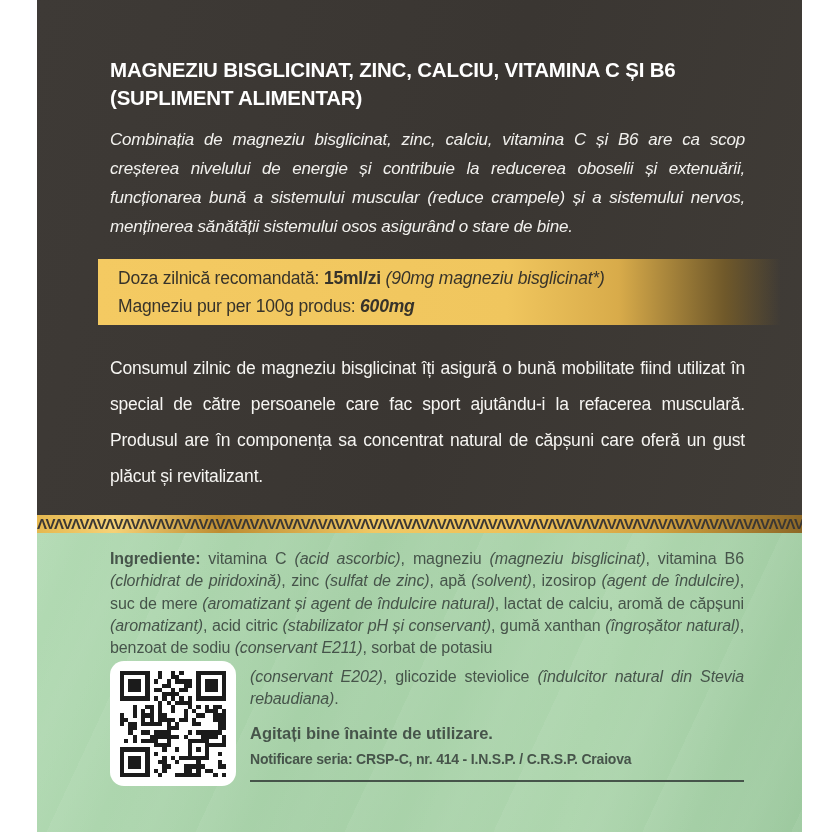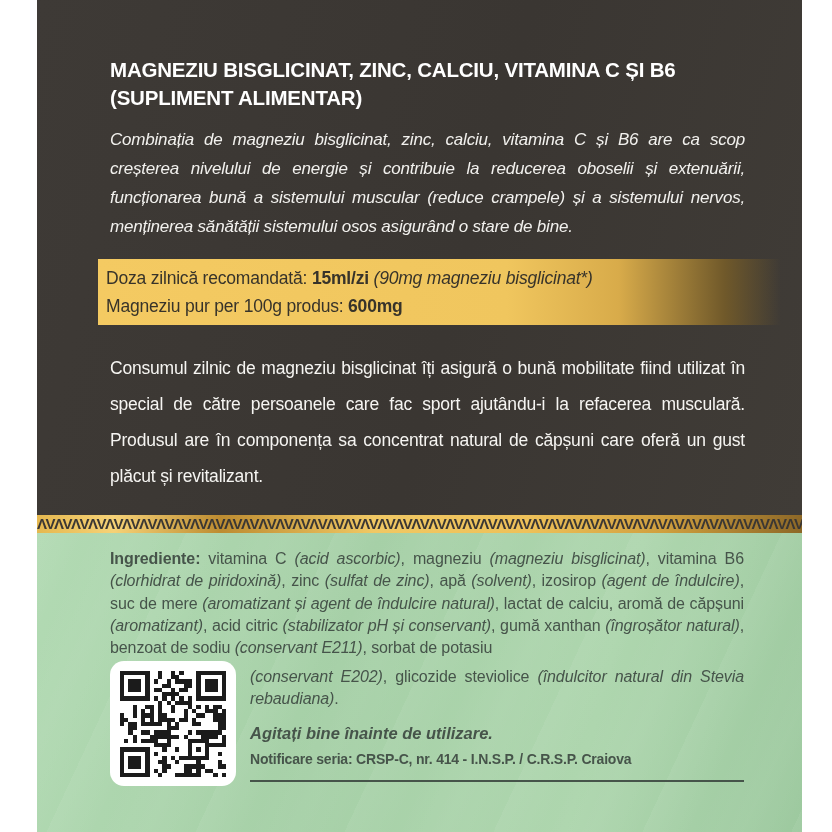--- a/index.html
+++ b/index.html
@@ -7,21 +7,21 @@
         font-family:"Liberation Sans",sans-serif;}
   .label{position:absolute;left:37px;top:0;width:765px;height:832px;display:flex;flex-direction:column;}
 
   
   .dark{height:515px;box-sizing:border-box;padding:56px 57px 0 73px;color:#f4f2ef;
         background:linear-gradient(105deg,#3e3a36 0%,#3a3632 55%,#403c37 100%);}
   .title{margin:0;font-size:20.5px;font-weight:700;line-height:28px;letter-spacing:-0.2px;
          white-space:pre-line;color:#ffffff;}
   .intro{margin:13px 0 8px;font-style:italic;font-size:17px;line-height:29px;text-align:justify;
          letter-spacing:-0.2px;color:#f2f1ee;}
-  .dosage-banner{margin:18px -57px 0 -12px;padding:5px 40px 5px 8px;color:#37332a;
+  .dosage-banner{margin:18px -57px 0 -12px;padding:5px 40px 5px 20px;color:#37332a;
          background:linear-gradient(90deg,#f4ca62 0%,#f0c65e 58%,#d8ab4a 74%,#70592a 89%,rgba(59,55,51,0) 97%);}
   .dosage-banner p{margin:0;font-size:17.5px;line-height:28px;letter-spacing:-0.2px;}
   .body-text{margin:25px 0 0;font-size:17.5px;line-height:36px;text-align:justify;
          letter-spacing:-0.2px;color:#f6f5f2;}
   .claim{margin:10px 0 0;font-weight:700;font-size:18px;letter-spacing:-0.2px;color:#ffffff;}
 
   
   .zigzag{height:18px;overflow:hidden;white-space:nowrap;text-align:center;
         background:linear-gradient(90deg,#e5b84f 0%,#f6d277 10%,#bd8c31 24%,#f0c864 44%,#eec159 64%,#cf9f3e 82%,#8d6827 100%);}
   .zigzag span{display:inline-block;color:#3b3733;font-weight:700;font-size:15px;line-height:18px;
@@ -30,41 +30,41 @@
   
   .green{flex:1;box-sizing:border-box;padding:15px 58px 0 73px;color:#46544a;
         background:
           repeating-linear-gradient(115deg,rgba(255,255,255,0.06) 0px,rgba(255,255,255,0) 45px,rgba(255,255,255,0.04) 90px,rgba(255,255,255,0) 135px),
           linear-gradient(105deg,#b2dab3 0%,#a6d0a7 40%,#aed6ae 72%,#9dc99f 100%);}
   .ingredients{margin:0;font-size:16px;line-height:22.3px;text-align:justify;letter-spacing:-0.1px;}
   .bottom-row{display:flex;margin-top:2px;align-items:center;}
   .qr-box{flex:0 0 auto;width:126px;height:125px;background:#ffffff;border-radius:14px;
         display:flex;align-items:center;justify-content:center;}
   .right-col{flex:1;min-width:0;margin-left:14px;}
-  .shake{margin:11px 0 0;font-weight:700;font-style:italic;font-size:16.5px;line-height:24px;}
+  .shake{margin:11px 0 0;font-weight:700;font-size:16.5px;line-height:24px;}
   .notification{margin:2px 0 0;font-weight:700;font-size:14px;line-height:24px;letter-spacing:-0.2px;}
   .rule{border:none;border-top:2px solid #46544a;margin:9px 0 0;}
   .site-row{display:flex;justify-content:space-between;align-items:baseline;margin-top:9px;}
   .website{font-weight:700;font-size:21px;letter-spacing:-0.3px;}
   .volume{font-weight:700;font-size:26px;letter-spacing:-0.5px;white-space:nowrap;}
   .e-mark{font-weight:400;font-size:27px;margin-right:6px;}
 </style>
 </head>
 <body>
 
 <div class="page">
   <div class="label">
 
     <section class="dark">
       <h1 class="title">MAGNEZIU BISGLICINAT, ZINC, CALCIU, VITAMINA C ȘI B6
 (SUPLIMENT ALIMENTAR)</h1>
       <p class="intro">Combinația de magneziu bisglicinat, zinc, calciu, vitamina C și B6 are ca scop creșterea nivelului de energie și contribuie la reducerea oboselii și extenuării, funcționarea bună a sistemului muscular (reduce crampele) și a sistemului nervos, menținerea sănătății sistemului osos asigurând o stare de bine.</p>
       <div class="dosage-banner">
         <p><span>Doza zilnică recomandată: </span><span style="font-weight: 700;">15ml/zi </span><span style="font-style: italic;">(90mg magneziu bisglicinat*)</span></p>
-        <p><span>Magneziu pur per 100g produs: </span><span style="font-weight: 700;">600mg</span></p>
+        <p><span>Magneziu pur per 100g produs: </span><span style="font-weight: 700; font-style: italic;">600mg</span></p>
       </div>
       <p class="body-text">Consumul zilnic de magneziu bisglicinat îți asigură o bună mobilitate fiind utilizat în special de către persoanele care fac sport ajutându-i la refacerea musculară. Produsul are în componența sa concentrat natural de căpșuni care oferă un gust plăcut și revitalizant.</p>
     </section>
 
     <div class="zigzag">
       <span>ΛVΛVΛVΛVΛVΛVΛVΛVΛVΛVΛVΛVΛVΛVΛVΛVΛVΛVΛVΛVΛVΛVΛVΛVΛVΛVΛVΛVΛVΛVΛVΛVΛVΛVΛVΛVΛVΛVΛVΛVΛVΛVΛVΛVΛVΛVΛVΛVΛVΛVΛVΛVΛVΛVΛVΛVΛVΛVΛVΛVΛVΛVΛVΛVΛVΛVΛVΛVΛVΛV</span>
     </div>
 
     <section class="green">
       <p class="ingredients"><span style="font-weight: 700;">Ingrediente: </span><span>vitamina C </span><span style="font-style: italic;">(acid ascorbic)</span><span>, magneziu </span><span style="font-style: italic;">(magneziu bisglicinat)</span><span>, vitamina B6 </span><span style="font-style: italic;">(clorhidrat de piridoxină)</span><span>, zinc </span><span style="font-style: italic;">(sulfat de zinc)</span><span>, apă </span><span style="font-style: italic;">(solvent)</span><span>, izosirop </span><span style="font-style: italic;">(agent de îndulcire)</span><span>, suc de mere </span><span style="font-style: italic;">(aromatizant și agent de îndulcire natural)</span><span>, lactat de calciu, aromă de căpșuni </span><span style="font-style: italic;">(aromatizant)</span><span>, acid citric </span><span style="font-style: italic;">(stabilizator pH și conservant)</span><span>, gumă xanthan </span><span style="font-style: italic;">(îngroșător natural)</span><span>, benzoat de sodiu </span><span style="font-style: italic;">(conservant E211)</span><span>, sorbat de potasiu</span></p>

